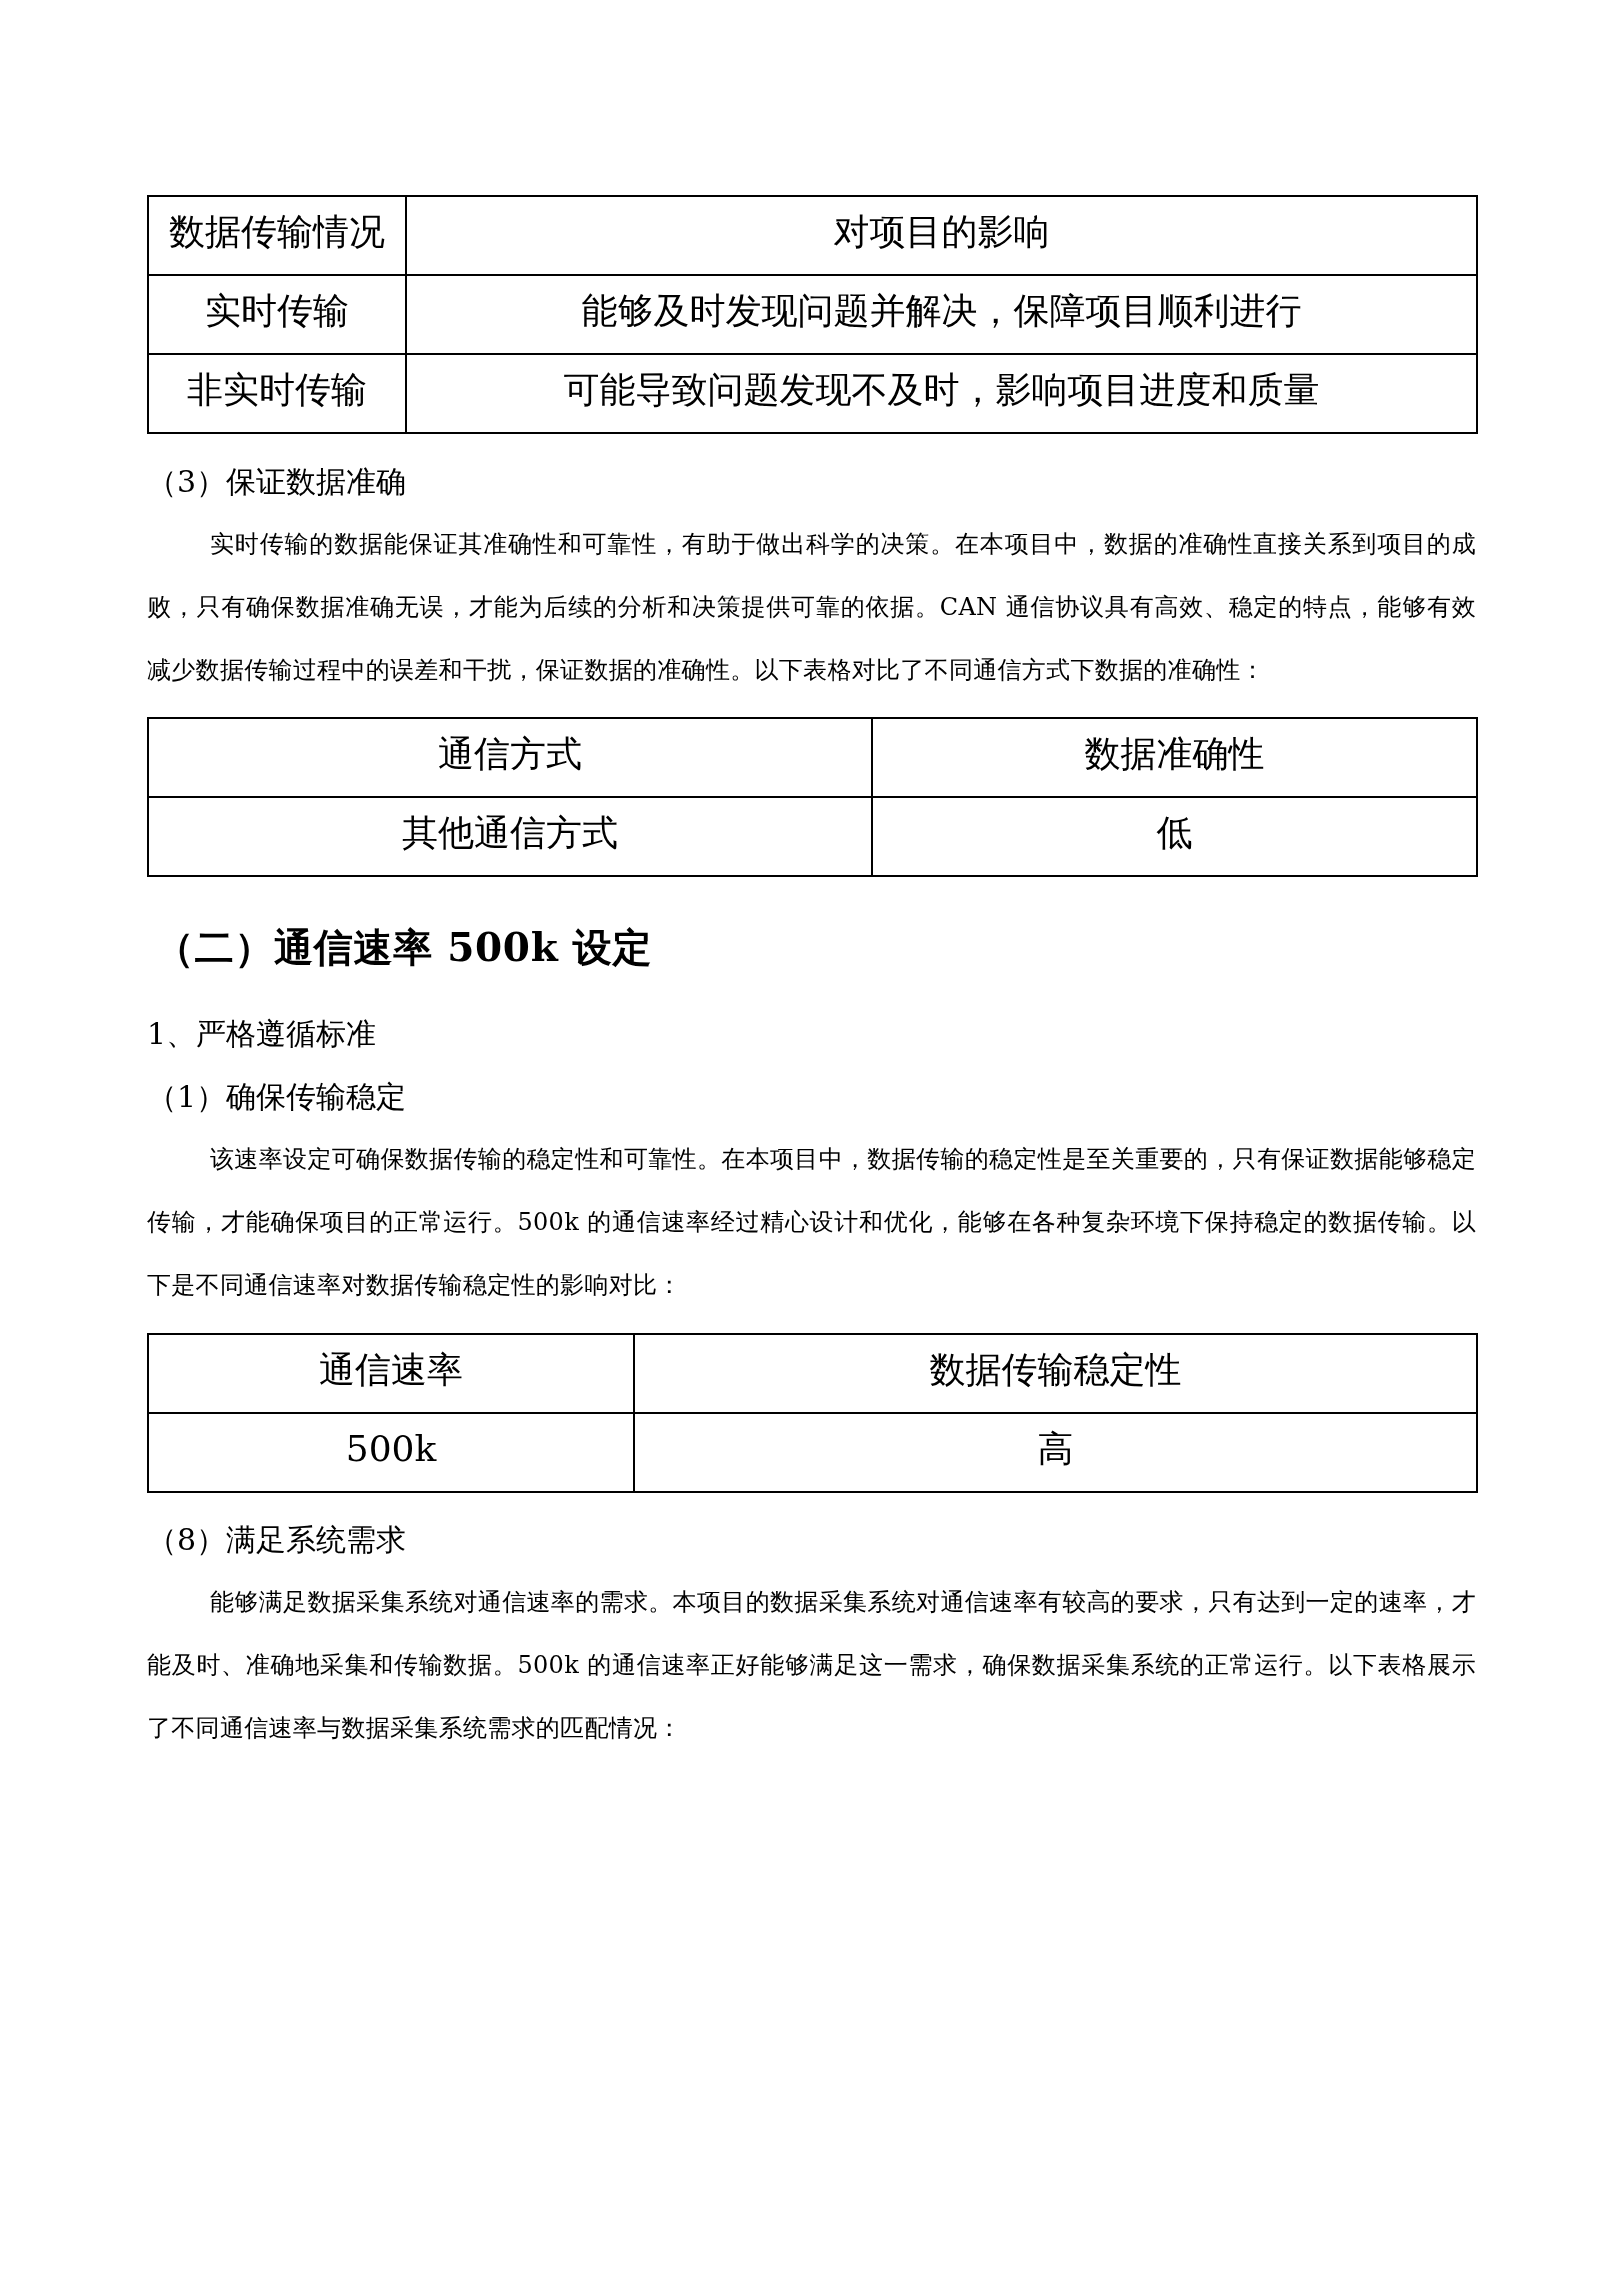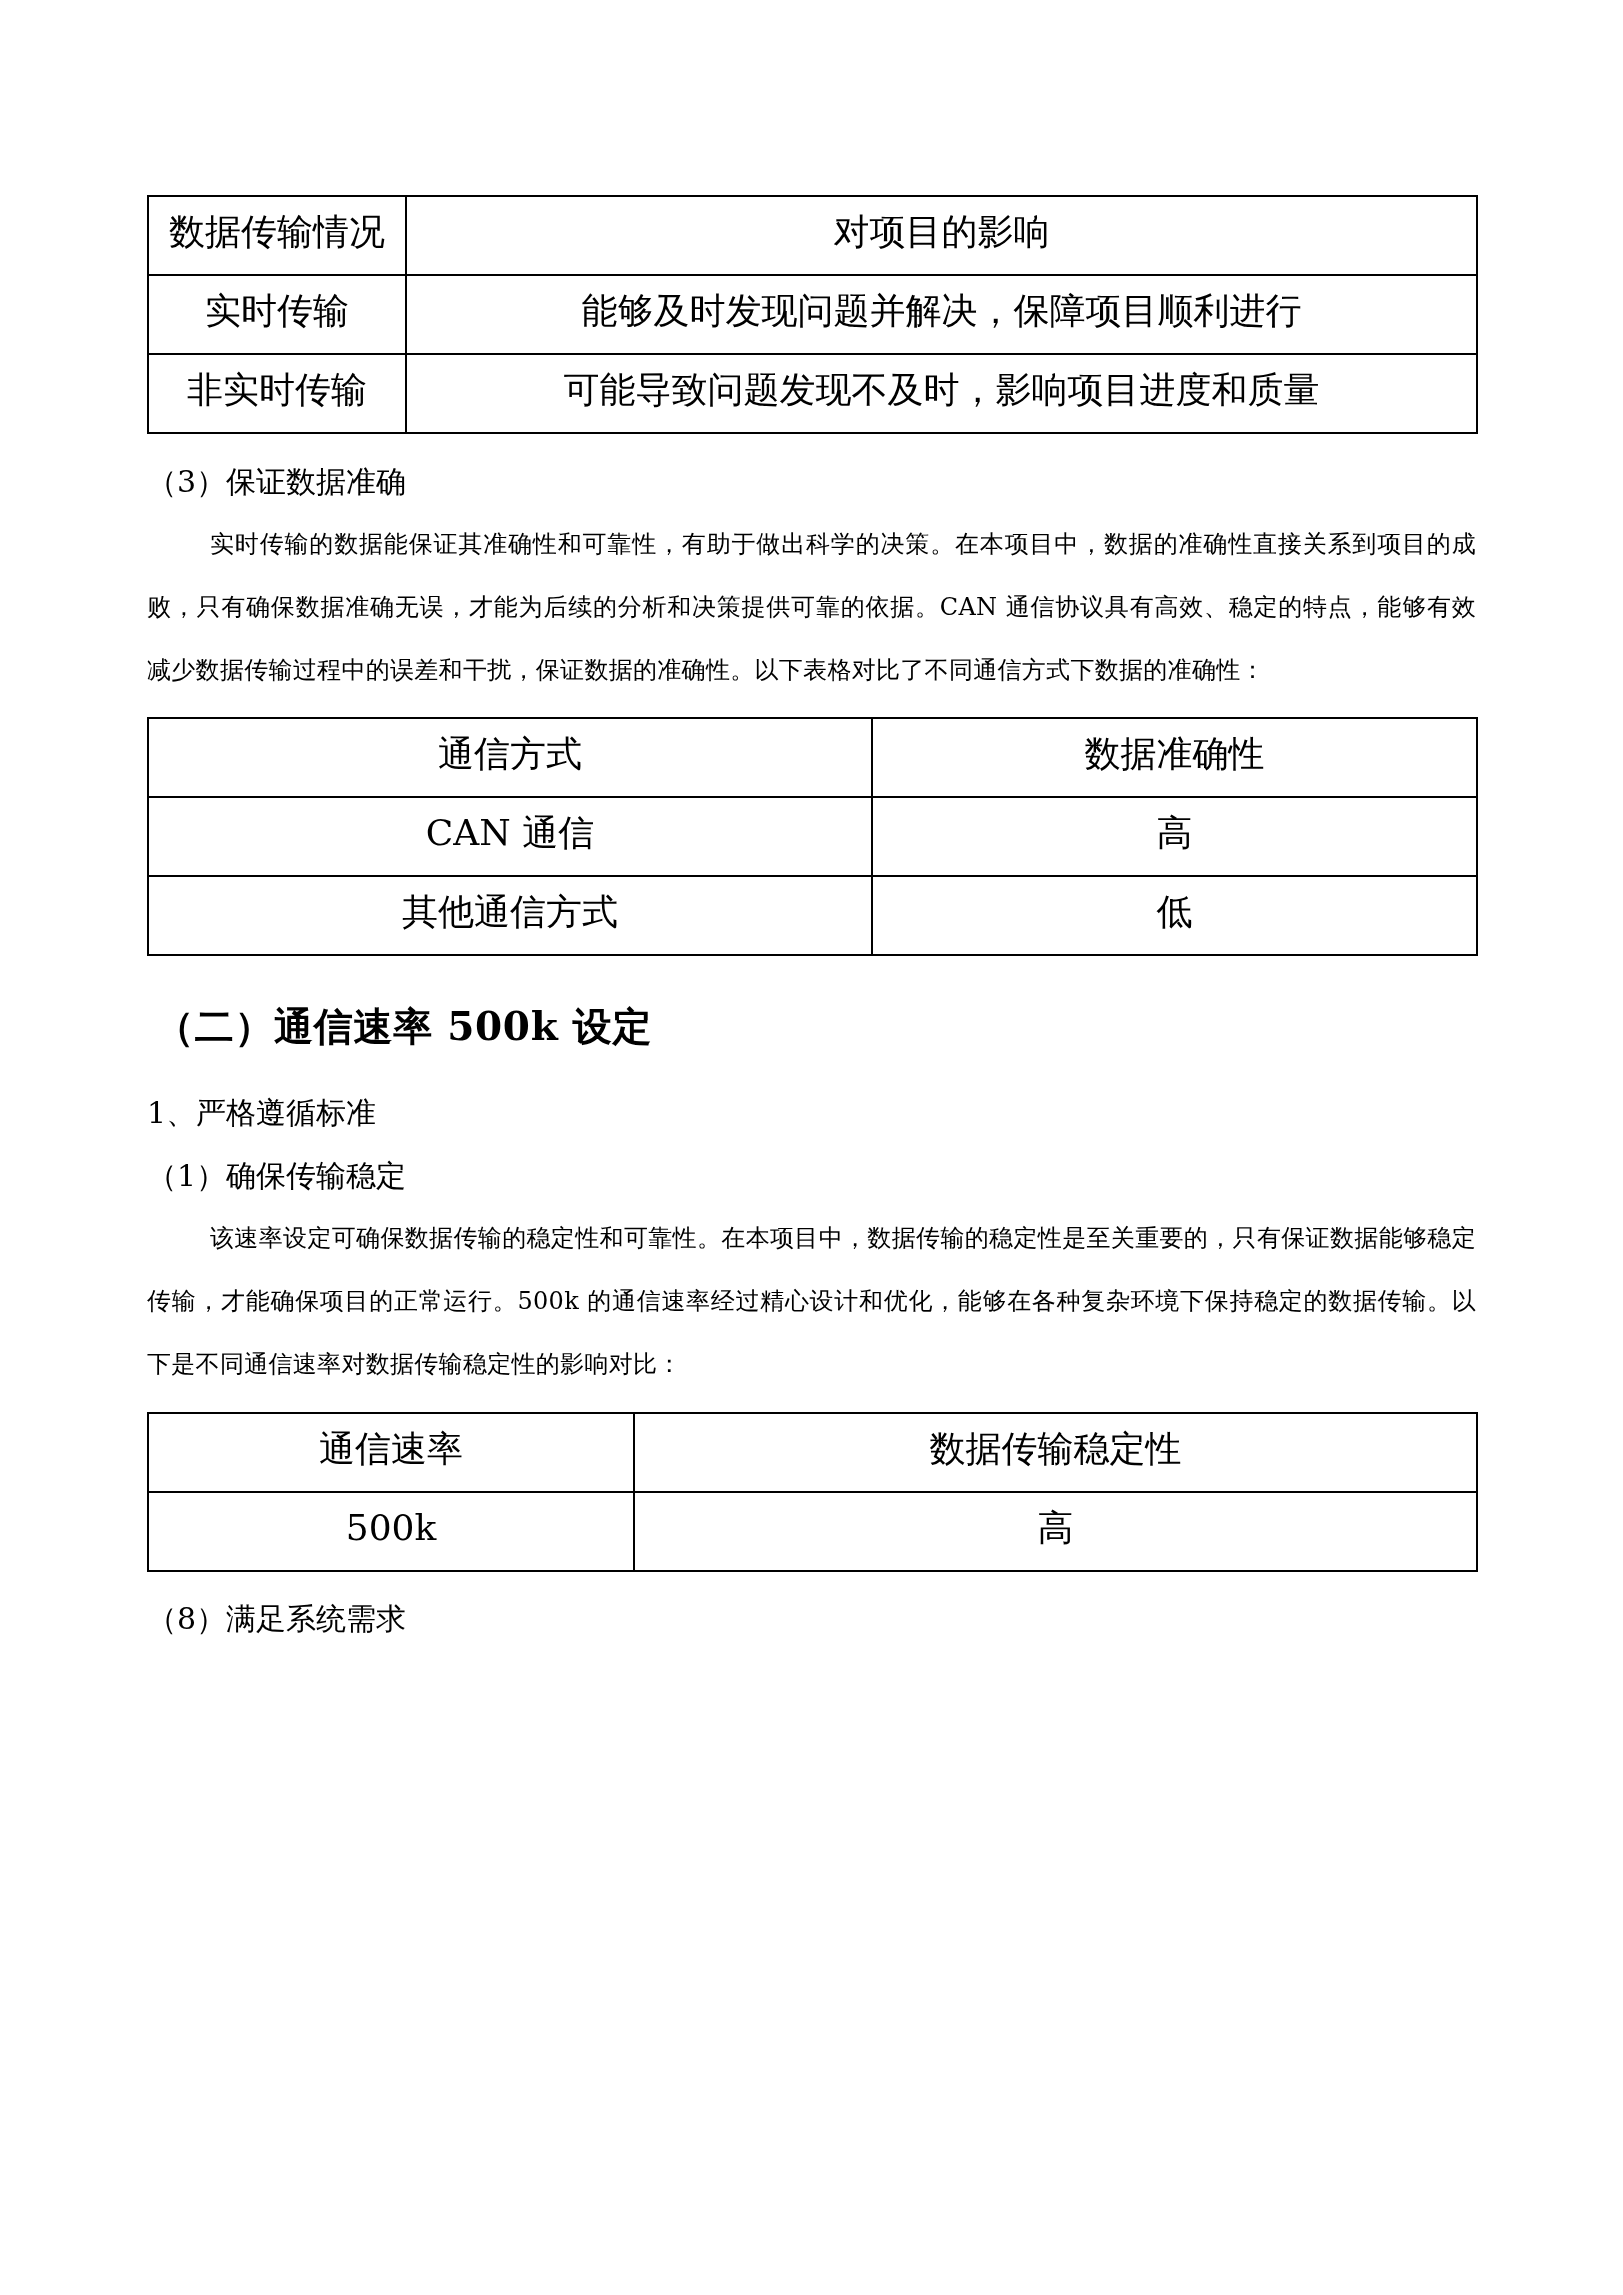--- a/index.html
+++ b/index.html
@@ -127,24 +127,20 @@
       <colgroup>
           <col style="width:724px">
           <col style="width:605px">
         </colgroup>
       <tbody>
         <tr>
           <td>通信方式</td>
           <td>数据准确性</td>
         </tr>
         <tr>
-          <td>CAN 通信</td>
-          <td>高</td>
-        </tr>
-        <tr>
           <td>其他通信方式</td>
           <td>低</td>
         </tr>
       </tbody>
     </table>
 
     <div class="spacer-40"></div>
 
     <div class="heading-major">（二）通信速率 500k 设定</div>
 
@@ -172,16 +168,17 @@
           <td>500k</td>
           <td>高</td>
         </tr>
       </tbody>
     </table>
 
     <div class="spacer-24"></div>
 
     <div class="heading-sub">（8）满足系统需求</div>
 
+    <div class="para indent">能够满足数据采集系统对通信速率的需求。本项目的数据采集系统对通信速率有较高的要求，只有达到一定的速率，才能及时、准确地采集和传输数据。500k 的通信速率正好能够满足这一需求，确保数据采集系统的正常运行。以下表格展示了不同通信速率与数据采集系统需求的匹配情况：</div>
 
   </div>
 </div>
 
 
 </body></html>

